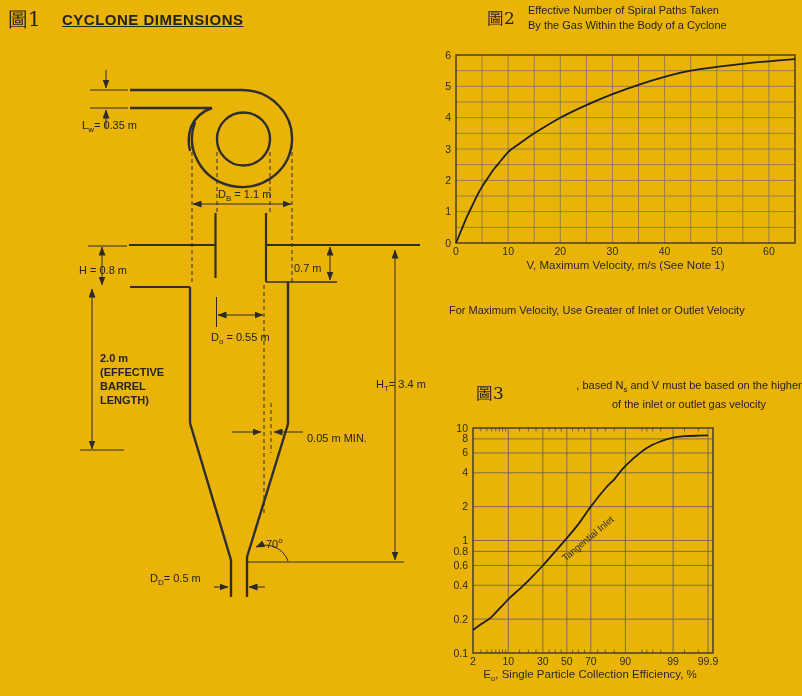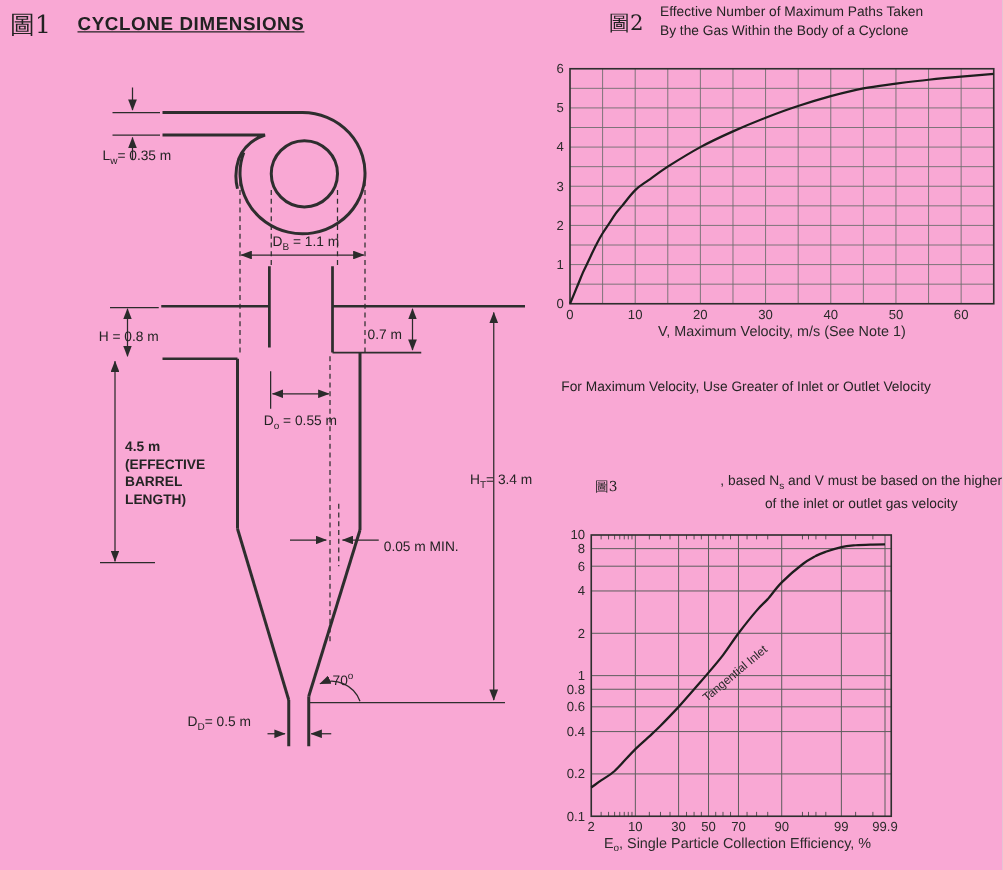--- a/index.html
+++ b/index.html
@@ -1,16 +1,16 @@
 <!DOCTYPE html>
 <html><head>
 <meta charset="utf-8">
 <style>
   html,body{margin:0;padding:0;background:#d9d9d6;}
-  .page{position:relative;width:802px;height:696px;background:#f9a8d4;overflow:hidden;
+  .page{position:relative;width:802px;height:696px;background:#eab308;overflow:hidden;
         font-family:"Liberation Sans",sans-serif;color:#2b2b2b;}
   .abs{position:absolute;}
   .fig-tag{position:absolute;font-family:"DejaVu Serif",serif;color:#222;}
   .h1{position:absolute;font-weight:700;font-size:15px;letter-spacing:.5px;color:#222;text-decoration:underline;}
   .lbl{position:absolute;font-size:11px;white-space:nowrap;color:#242424;}
   .lbl sub{font-size:8px;}
   .lbl sup{font-size:8px;}
   .lbl.bold{font-weight:700;line-height:14px;}
   .cap{position:absolute;font-size:11px;line-height:15px;color:#242424;white-space:nowrap;}
   .cap sub{font-size:8px;}
@@ -101,39 +101,39 @@
   </div>
   <div class="lbl" style="left:218px;top:188px;">
     <span>D</span><sub>B</sub><span> = 1.1 m</span>
   </div>
   <div class="lbl" style="left:79px;top:264px;text-align:center;">H = 0.8 m</div>
   <div class="lbl" style="left:294px;top:262px;">0.7 m</div>
   <div class="lbl" style="left:211px;top:331px;">
     <span>D</span><sub>o</sub><span> = 0.55 m</span>
   </div>
   <div class="lbl bold" style="left:100px;top:351px;">
-    <div>4.5 m</div>
+    <div>2.0 m</div>
     <div>(EFFECTIVE</div>
     <div>BARREL</div>
     <div>LENGTH)</div>
   </div>
   <div class="lbl" style="left:376px;top:378px;">
     <span>H</span><sub>T</sub><span>= 3.4 m</span>
   </div>
   <div class="lbl" style="left:307px;top:432px;">0.05 m MIN.</div>
   <div class="lbl" style="left:266px;top:536px;">
     <span>70</span><sup>o</sup>
   </div>
   <div class="lbl" style="left:150px;top:572px;">
     <span>D</span><sub>D</sub><span>= 0.5 m</span>
   </div>
 
   <span class="fig-tag" style="left:471px;top:7px;font-size:17px;margin-left:16px;">圖2</span>
   <div class="cap" style="left:528px;top:3px;">
-    <div>Effective Number of Maximum Paths Taken</div>
+    <div>Effective Number of Spiral Paths Taken</div>
     <div>By the Gas Within the Body of a Cyclone</div>
   </div>
   <svg id="chart2" class="abs" style="left:440px;top:45px;" width="362" height="235">
       <g>
         <line x1="42.07692307692308" y1="10" x2="42.07692307692308" y2="198" stroke="#6d6d6d" stroke-width="0.7"></line>
         <line x1="68.15384615384616" y1="10" x2="68.15384615384616" y2="198" stroke="#6d6d6d" stroke-width="0.7"></line>
         <line x1="94.23076923076924" y1="10" x2="94.23076923076924" y2="198" stroke="#6d6d6d" stroke-width="0.7"></line>
         <line x1="120.3076923076923" y1="10" x2="120.3076923076923" y2="198" stroke="#6d6d6d" stroke-width="0.7"></line>
         <line x1="146.3846153846154" y1="10" x2="146.3846153846154" y2="198" stroke="#6d6d6d" stroke-width="0.7"></line>
         <line x1="172.46153846153848" y1="10" x2="172.46153846153848" y2="198" stroke="#6d6d6d" stroke-width="0.7"></line>
@@ -168,21 +168,21 @@
         <text x="11" y="107.5" text-anchor="end" font-size="10.5">3</text>
         <text x="11" y="76.16666666666667" text-anchor="end" font-size="10.5">4</text>
         <text x="11" y="44.833333333333314" text-anchor="end" font-size="10.5">5</text>
         <text x="11" y="13.5" text-anchor="end" font-size="10.5">6</text>
         <text x="185.5" y="224" text-anchor="middle" font-size="11.5">V, Maximum Velocity, m/s  (See Note 1)</text>
         <path d="M16.0 198.0C16.9 195.9 19.5 189.6 21.2 185.5C23.0 181.3 24.7 176.8 26.4 172.9C28.2 169.0 29.9 165.6 31.6 162.0C33.4 158.3 35.1 154.4 36.9 151.0C38.6 147.6 40.3 144.5 42.1 141.6C43.8 138.7 45.6 136.4 47.3 133.8C49.0 131.2 50.8 128.3 52.5 125.9C54.2 123.6 55.1 122.8 57.7 119.7C60.3 116.5 64.7 110.5 68.2 107.1C71.6 103.7 74.2 102.4 78.6 99.3C82.9 96.2 87.3 92.8 94.2 88.3C101.2 83.9 111.6 77.4 120.3 72.7C129.0 68.0 137.7 64.0 146.4 60.1C155.1 56.2 163.8 52.6 172.5 49.2C181.2 45.8 189.8 42.6 198.5 39.8C207.2 36.9 215.9 34.3 224.6 31.9C233.3 29.6 242.0 27.3 250.7 25.7C259.4 24.0 268.1 23.1 276.8 21.9C285.5 20.8 294.2 19.7 302.8 18.8C311.5 17.8 320.2 17.0 328.9 16.3C337.6 15.5 350.7 14.4 355.0 14.1" fill="none" stroke="#1e1e1e" stroke-width="1.8"></path>
       </g>
     </svg>
   <div class="cap" style="left:449px;top:303px;text-align:center;">For Maximum Velocity, Use Greater of Inlet or Outlet Velocity</div>
 
-  <span class="fig-tag" style="left:476px;top:382px;font-size:11px;">圖3</span>
+  <span class="fig-tag" style="left:476px;top:382px;font-size:17px;">圖3</span>
   <div class="cap center" style="left:566px;top:378px;width:246px;">
     <div><span>, based N</span><sub>s</sub><span> and V must be based on the higher</span></div>
     <div>of the inlet or outlet gas velocity</div>
   </div>
   <svg id="chart3" class="abs" style="left:440px;top:415px;" width="362" height="281">
       <g>
         <line x1="68.27741811323801" y1="13" x2="68.27741811323801" y2="238" stroke="#5e5e5e" stroke-width="0.8"></line>
         <line x1="102.86745442168865" y1="13" x2="102.86745442168865" y2="238" stroke="#5e5e5e" stroke-width="0.8"></line>
         <line x1="126.82440828694098" y1="13" x2="126.82440828694098" y2="238" stroke="#5e5e5e" stroke-width="0.8"></line>
         <line x1="150.7813621521933" y1="13" x2="150.7813621521933" y2="238" stroke="#5e5e5e" stroke-width="0.8"></line>

